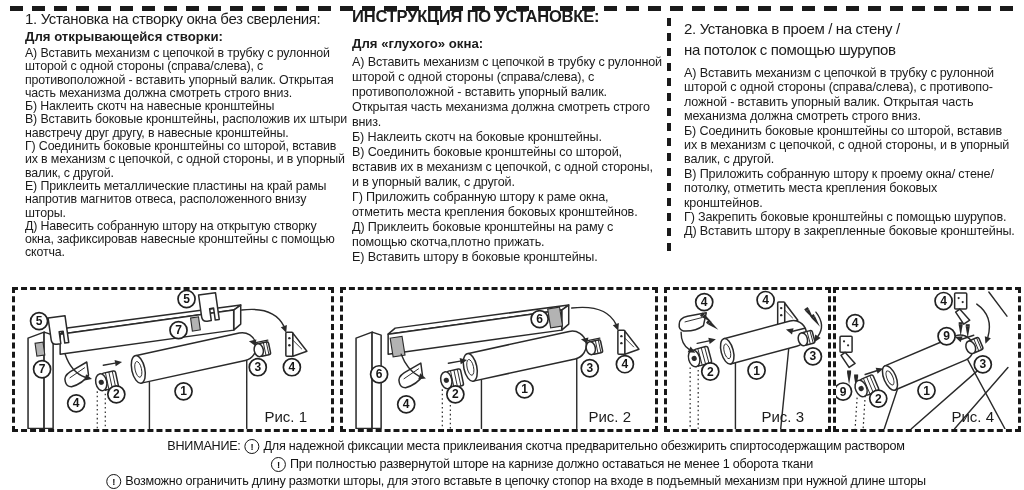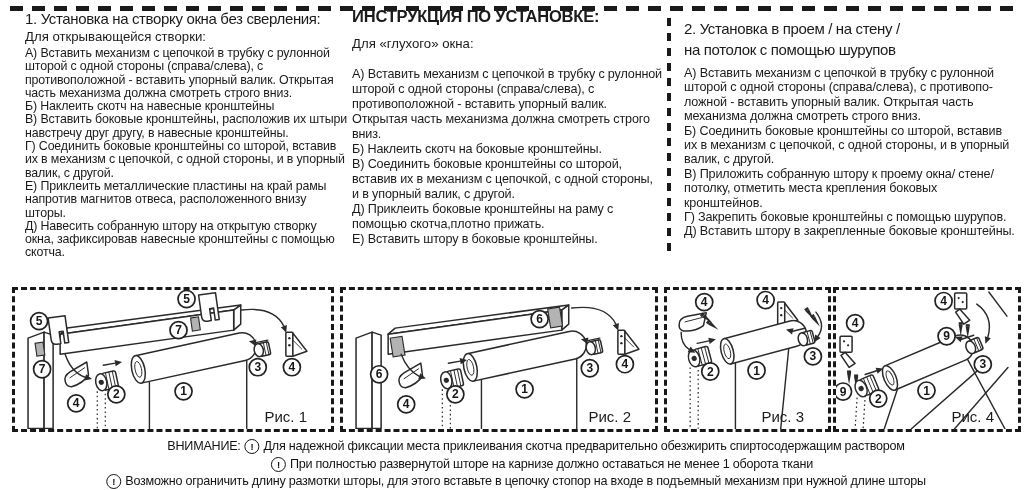--- a/index.html
+++ b/index.html
@@ -10,23 +10,23 @@
     background:repeating-linear-gradient(90deg,#1a1a1a 0 13px,transparent 13px 22px)}
   .divider-v{position:absolute;width:3.6px;
     background:repeating-linear-gradient(180deg,#1a1a1a 0 8px,transparent 8px 15px)}
   
   .col{position:absolute}
   #col1{left:25px;top:10px;width:322px}
   #col2{left:352px;top:7px;width:310px}
   #col3{left:684px;top:11px;width:334px}
   .h1{font-size:15px;font-weight:normal;margin:0 0 2px;letter-spacing:-0.35px;white-space:nowrap}
   #col3 .h1{line-height:20.5px;margin:8px 0 6px}
-  .sub{font-size:13.2px;font-weight:normal;margin:0 0 3px;white-space:nowrap}
+  .sub{font-size:13.2px;font-weight:bold;margin:0 0 3px;white-space:nowrap}
   .maintitle{font-size:16.5px;font-weight:bold;text-align:left;margin:0 0 10px;letter-spacing:-0.2px;white-space:nowrap}
-  #col2 .sub{margin:0 0 16px}
+  #col2 .sub{margin:0 0 4px}
   .items p{margin:0;font-size:12.4px;line-height:13.3px;letter-spacing:-0.15px}
   #col2 .items p{font-size:12.6px;line-height:15px}
   #col3 .items p{font-size:12.6px;line-height:14.4px}
   
   .figbox{position:absolute;top:287px;height:145px;border:3.5px dashed #181818;box-sizing:border-box;background:#fff}
   #fig1{left:12px;width:322px}
   #fig2{left:340px;width:318px}
   #fig3{left:664px;width:167px}
   #fig4{left:833px;width:188px}
   .figbox svg{position:absolute;left:0;top:0;width:100%;height:100%}
@@ -70,20 +70,21 @@
     </div>
   </div>
 
   <div class="col" id="col2">
     <p class="maintitle">ИНСТРУКЦИЯ ПО УСТАНОВКЕ:</p>
     <p class="sub">Для «глухого» окна:</p>
     <div class="items">
       <p>А) Вставить механизм с цепочкой в трубку с рулонной шторой с одной стороны (справа/слева), с противоположной - вставить упорный валик. Открытая часть механизма должна смотреть строго вниз.</p>
       <p>Б) Наклеить скотч на боковые кронштейны.</p>
       <p>В) Соединить боковые кронштейны со шторой, вставив их в механизм с цепочкой, с одной стороны, и в упорный валик, с другой.</p>
+      <p>Г) Приложить собранную штору к раме окна, отметить места крепления боковых кронштейнов.</p>
       <p>Д) Приклеить боковые кронштейны на раму с помощью скотча,плотно прижать.</p>
       <p>Е) Вставить штору в боковые кронштейны.</p>
     </div>
   </div>
 
   <div class="col" id="col3">
     <p class="h1"><span>2. Установка в проем / на стену /</span><br>
     <span>на потолок с помощью шурупов</span></p>
     <div class="items">
       <p>А) Вставить механизм с цепочкой в трубку с рулонной шторой с одной стороны (справа/слева), с противопо-ложной - вставить упорный валик. Открытая часть механизма должна смотреть строго вниз.</p>

